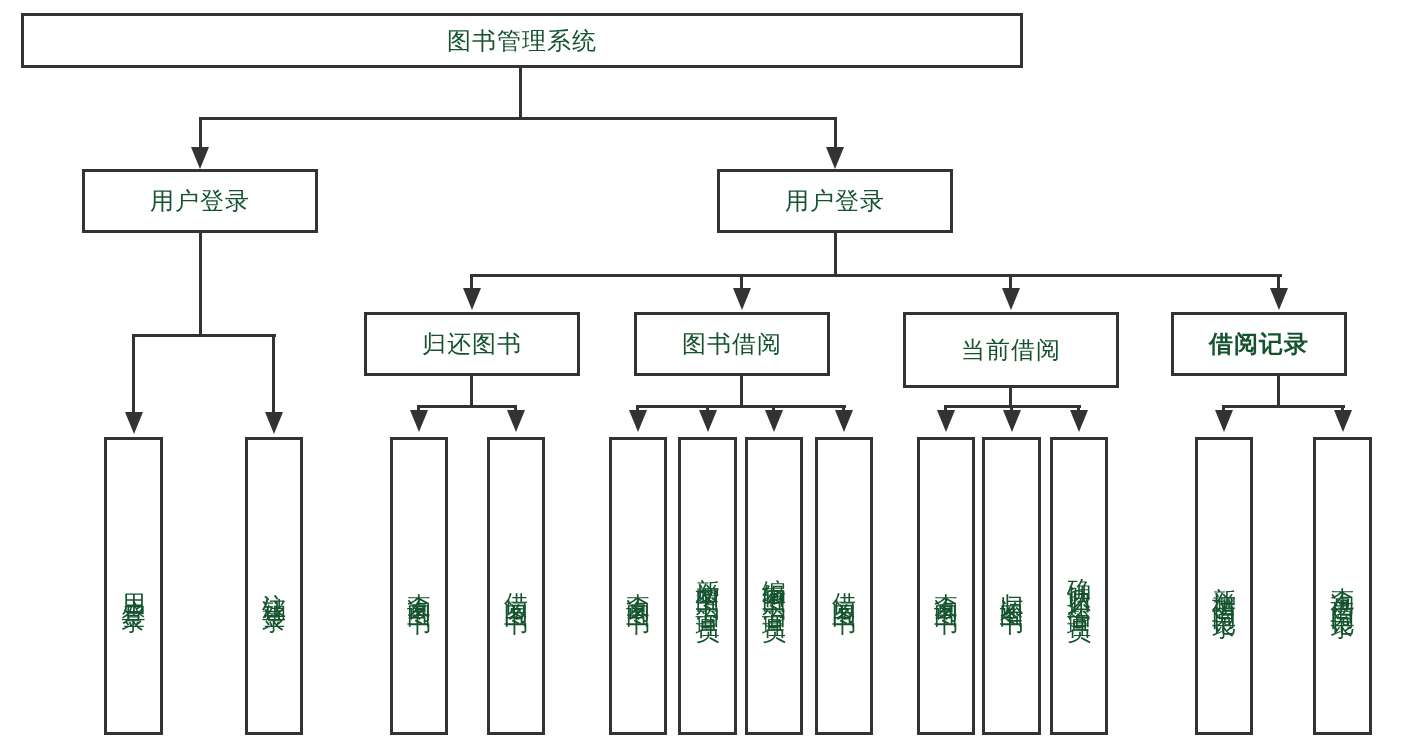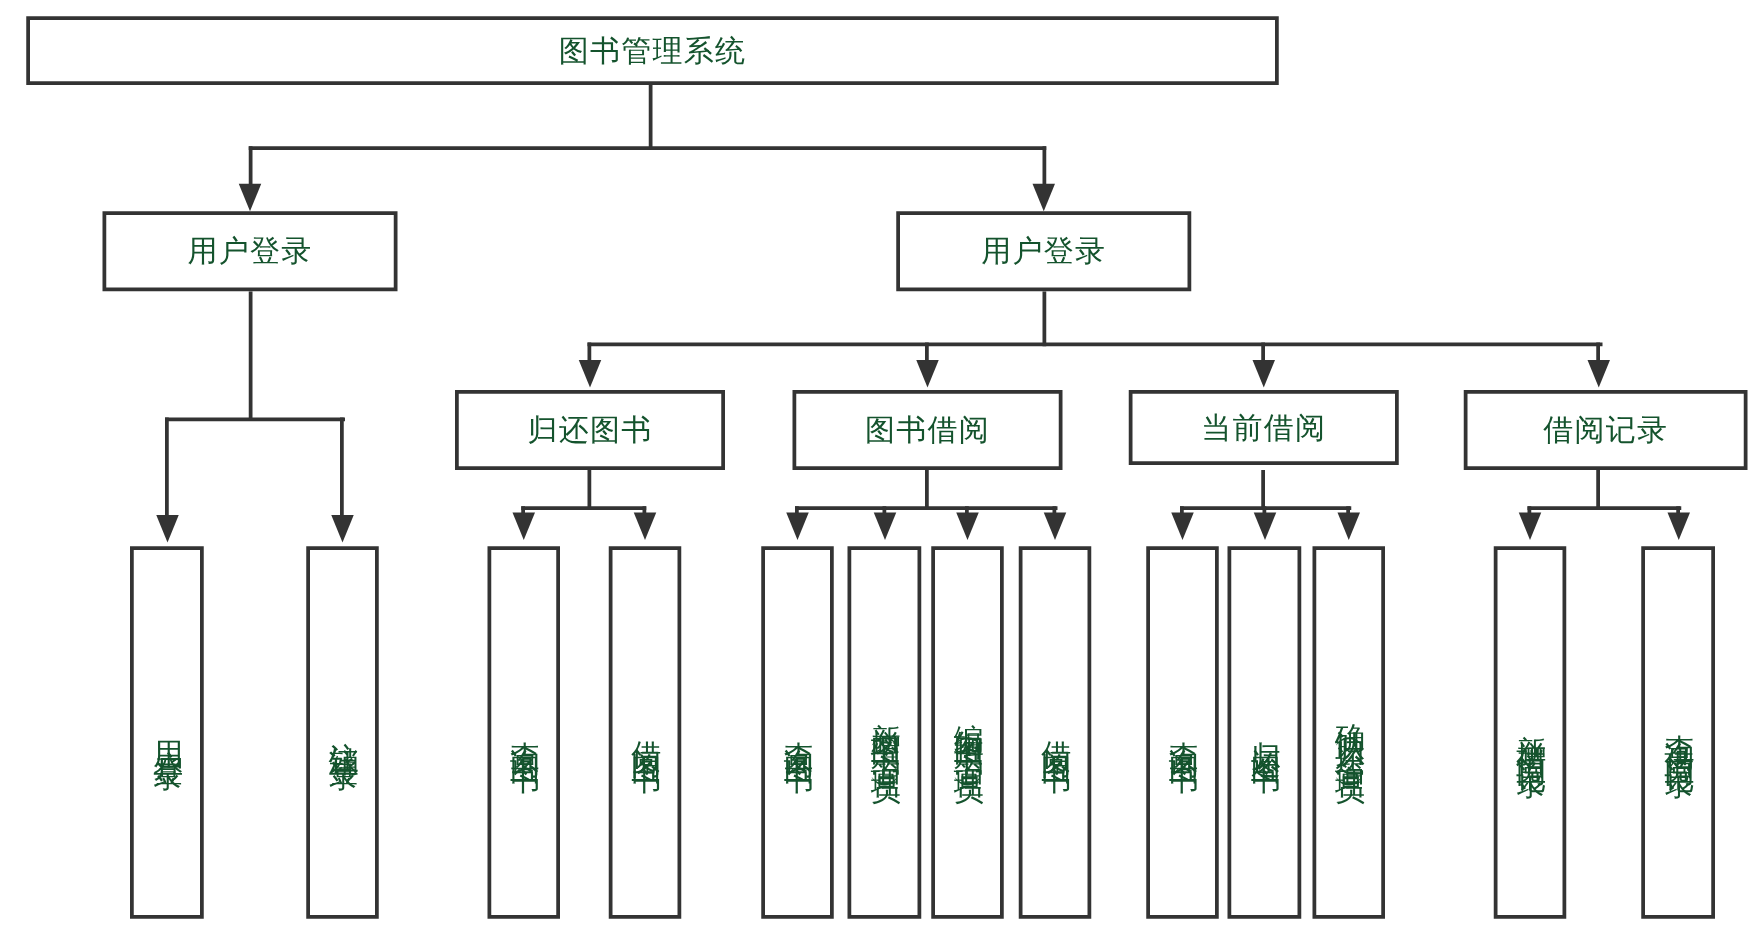--- a/index.html
+++ b/index.html
@@ -32,23 +32,23 @@
 
 <div class="canvas">
 
   <div class="node" style="left:21px;top:13px;width:1002px;height:55px;">图书管理系统</div>
 
   <div class="node" style="left:82px;top:169px;width:236px;height:64px;">用户登录</div>
 
   <div class="node" style="left:717px;top:169px;width:236px;height:64px;">用户登录</div>
 
   <div class="node" style="left:364px;top:312px;width:216px;height:64px;">归还图书</div>
-  <div class="node" style="left:634px;top:312px;width:216px;height:64px;">图书借阅</div>
-  <div class="node" style="left:903px;top:312px;width:216px;height:60px;">当前借阅</div>
-  <div class="node" style="left:1171px;top:312px;width:227px;height:64px;">借阅记录</div>
+  <div class="node" style="left:634px;top:312px;width:196px;height:64px;">图书借阅</div>
+  <div class="node" style="left:903px;top:312px;width:216px;height:76px;">当前借阅</div>
+  <div class="node" style="left:1171px;top:312px;width:176px;height:64px;font-weight:bold;">借阅记录</div>
 
   <div class="node leafnode" style="left:104px;top:437px;width:59px;height:298px;">
     <span class="vtext">用户登录</span>
   </div>
   <div class="node leafnode" style="left:245px;top:437px;width:58px;height:298px;">
     <span class="vtext">注销登录</span>
   </div>
 
   <div class="node leafnode" style="left:390px;top:437px;width:58px;height:298px;">
     <span class="vtext">查询图书</span>

